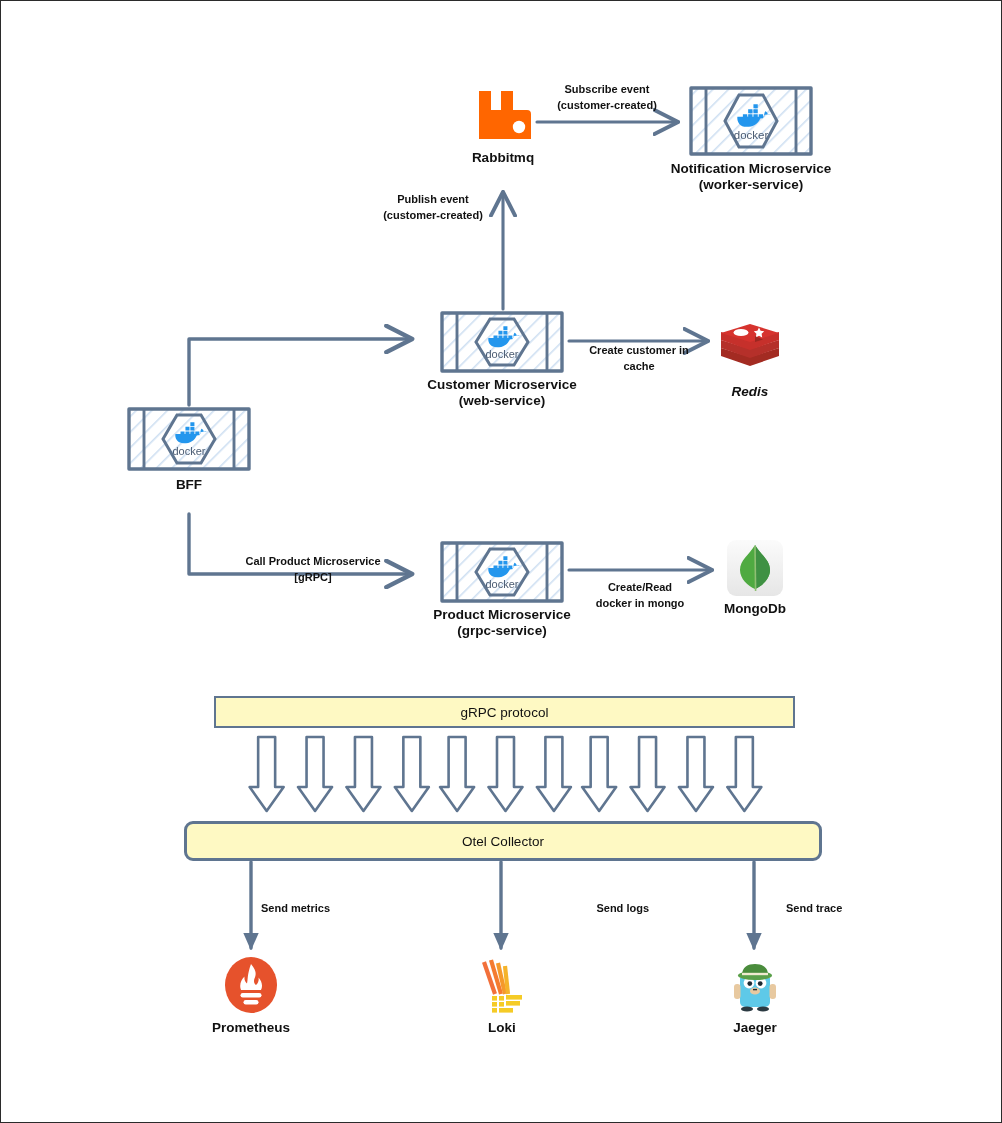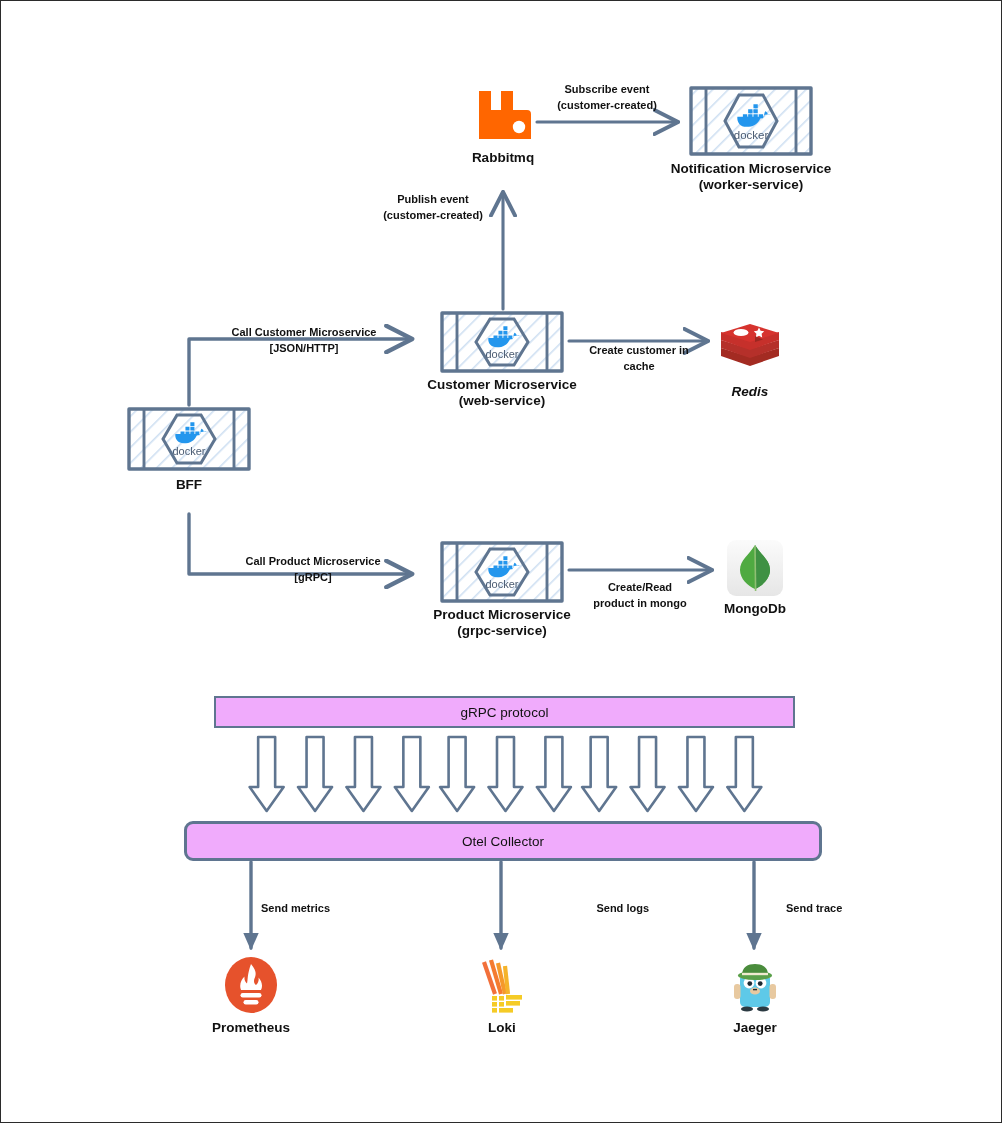--- a/index.html
+++ b/index.html
@@ -50,21 +50,21 @@
   }
   .bar{
     position:absolute;
     display:flex;
     align-items:center;
     justify-content:center;
     color:#111111;
     font-size:13.5px;
     font-weight:normal;
     box-sizing:border-box;
-    background:#f0abfc;
+    background:#fef9c3;
   }
   .bar-grpc{
     border:2.5px solid #5f7590;
   }
   .bar-otel{
     border:3px solid #5f7590;
     border-radius:9px;
     justify-content:center;
   }
   .docker-box{ position:relative; width:100%; height:100%; }
@@ -310,38 +310,34 @@
   <div class="edge-label" style="left:536px; top:80px; width:140px;">
     <div>Subscribe event</div>
     <div>(customer-created)</div>
   </div>
 
   <div class="edge-label" style="left:360px; top:190px; width:144px;">
     <div>Publish event</div>
     <div>(customer-created)</div>
   </div>
 
-  <div class="edge-label" style="left:207px; top:323px; width:192px;">
-    <div>Call Customer Microservice</div>
-    <div>[JSON/HTTP]</div>
-  </div>
 
   <div class="edge-label" style="left:573px; top:341px; width:130px;">
     <div>Create customer in</div>
     <div>cache</div>
   </div>
 
   <div class="edge-label" style="left:222px; top:552px; width:180px;">
     <div>Call Product Microservice</div>
     <div>[gRPC]</div>
   </div>
 
   <div class="edge-label" style="left:573px; top:578px; width:132px;">
     <div>Create/Read</div>
-    <div>product in mongo</div>
+    <div>docker in mongo</div>
   </div>
 
   <div class="edge-label" style="left:260px; top:899px; width:120px; text-align:left;">
     <div>Send metrics</div>
   </div>
 
   <div class="edge-label" style="left:538px; top:899px; width:110px; text-align:right;">
     <div>Send logs</div>
   </div>
 

